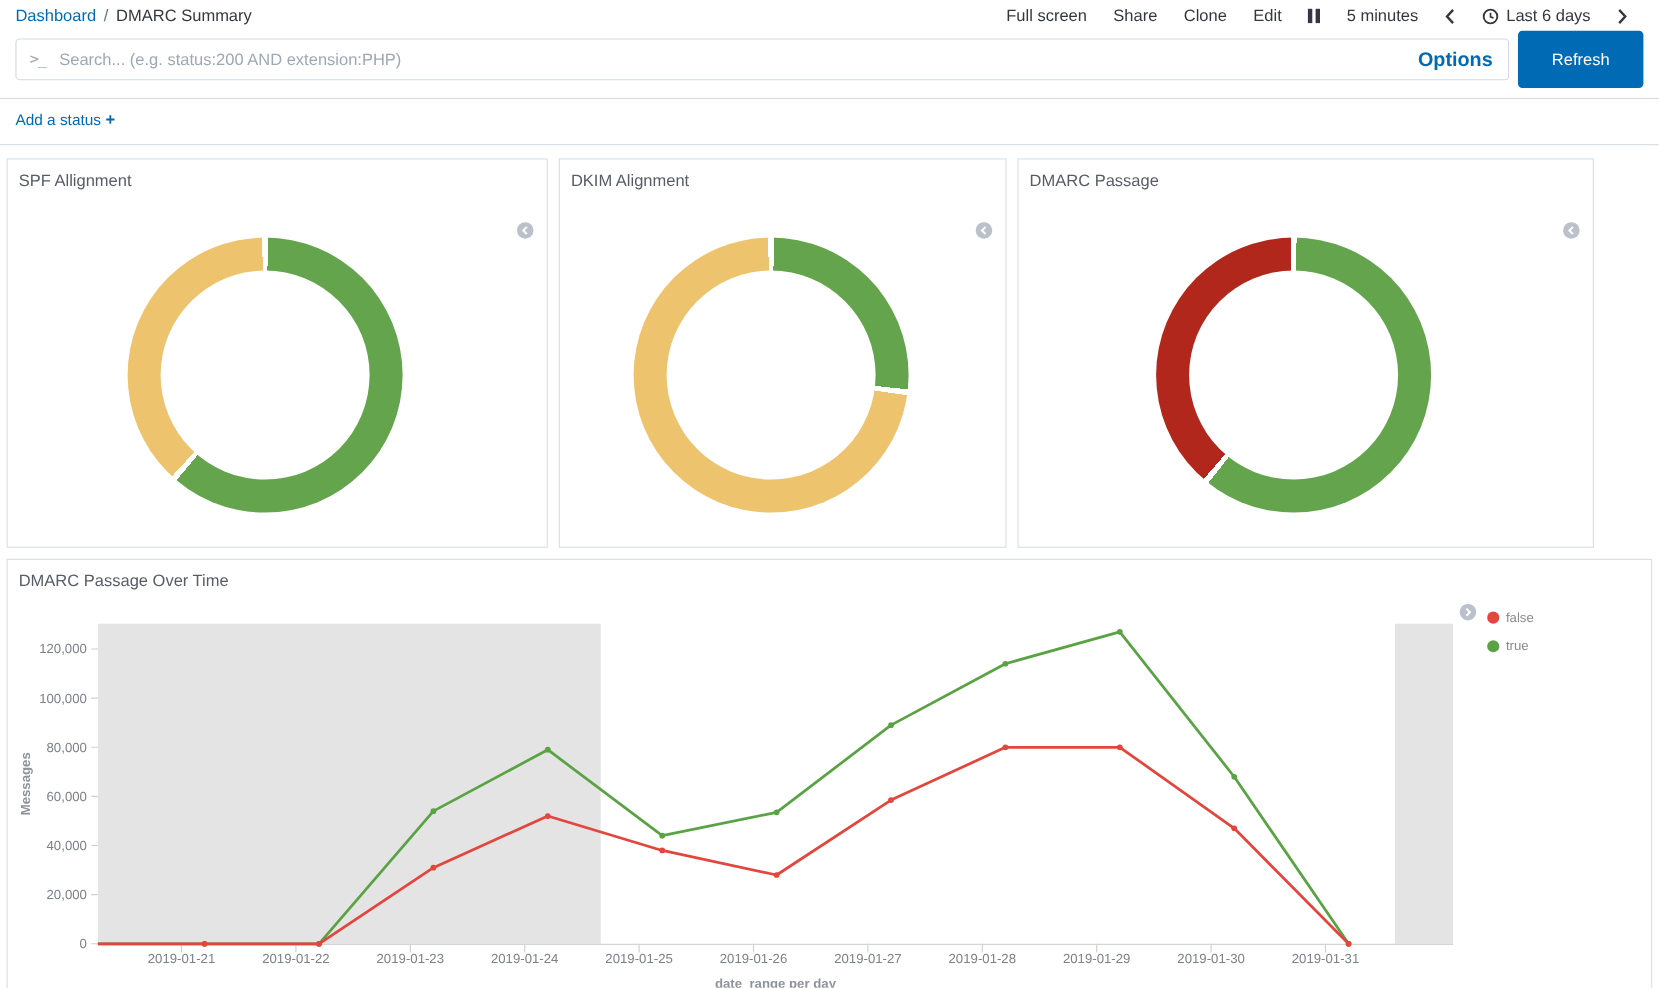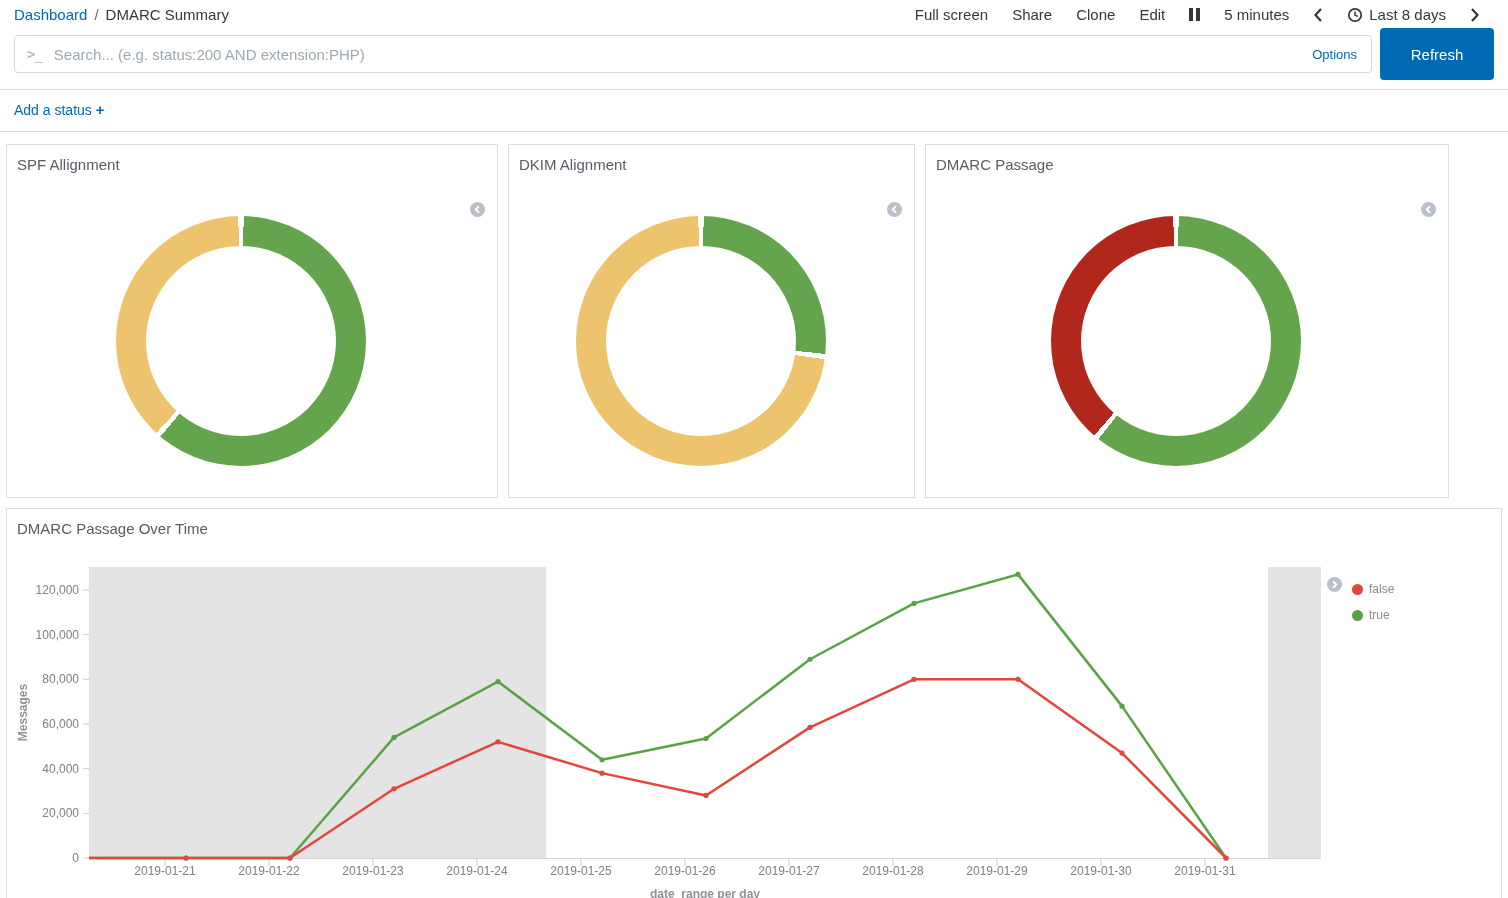--- a/index.html
+++ b/index.html
@@ -22,21 +22,21 @@
   
   .query-row { display:flex; align-items:center; padding:3px 14px 9px 14px;
     border-bottom:1px solid #D6DCE5; }
   .search-box { flex:1; display:flex; align-items:center; height:38px;
     border:1px solid #D3D9E3; border-radius:4px; background:#fff; padding:0 14px 0 12px; }
   .prompt-icon { font-family:"DejaVu Sans Mono", monospace; color:#9AA3AF;
     font-size:14px; margin-right:12px; letter-spacing:-1px; }
   .search-box input { flex:1; border:none; outline:none; font-size:15px;
     font-family:"Liberation Sans", sans-serif; color:#000000; }
   .search-box input::placeholder { color:#9EA8B5; }
-  .options-link { color:var(--accent); font-size:13px; cursor:pointer; margin-left:10px; }
+  .options-link { color:var(--accent); font-size:18px; cursor:pointer; margin-left:10px;font-weight:bold; }
   .refresh-btn { margin-left:8px; width:114px; height:52px; background:var(--accent);
     color:#fff; border:none; border-radius:4px; font-size:15px;
     font-family:"Liberation Sans", sans-serif; cursor:pointer; }
 
   
   .filter-row { padding:11px 14px 13px 14px; border-bottom:1px solid #D6DCE5;
     font-size:14px; }
   .add-filter { color:var(--accent); cursor:pointer; text-decoration:none; }
   .add-filter .plus { font-weight:bold; font-size:15px; margin-left:4px; }
 
@@ -55,21 +55,21 @@
   .toggle-donut { top:57px; right:12px; }
 
   
   .donut { position:absolute; width:250px; height:250px; border-radius:50%;
     top:71px; left:calc(50% - 136px); cursor:pointer; }
   .donut .hole { position:absolute; width:190px; height:190px; border-radius:50%;
     background:#fff; left:30px; top:30px; }
 
   
   .chart-svg { position:absolute; left:0; top:0; }
-  .legend { position:absolute; left:1320px; top:67px; font-size:12px; color:#8A8A8A; }
+  .legend { position:absolute; left:1320px; top:39px; font-size:12px; color:#8A8A8A; }
   .legend .legend-toggle { left:0; top:1px; }
   .legend-items { margin-left:25px; }
   .legend-item { display:flex; align-items:center; gap:6px; height:26px; cursor:pointer; }
   .legend-dot { width:11px; height:11px; border-radius:50%; display:inline-block; }
 
   svg text { font-family:"Liberation Sans", sans-serif; }
 </style>
 </head>
 <body>
 
@@ -92,21 +92,21 @@
     <span class="chev-btn">
       <svg width="10" height="14" viewBox="0 0 10 14">
           <path d="M8 1 L2.5 7 L8 13" fill="none" stroke="#343741" stroke-width="2.2"></path>
         </svg>
     </span>
     <span class="timepicker">
       <svg width="16" height="16" viewBox="0 0 16 16">
         <circle cx="8" cy="8" r="6.2" fill="none" stroke="#343741" stroke-width="1.7"></circle>
         <polyline points="8,4.6 8,8.3 10.8,9.4" fill="none" stroke="#343741" stroke-width="1.5"></polyline>
       </svg>
-      <span>Last 8 days</span>
+      <span>Last 6 days</span>
     </span>
     <span class="chev-btn">
       <svg width="10" height="14" viewBox="0 0 10 14">
           <path d="M2 1 L7.5 7 L2 13" fill="none" stroke="#343741" stroke-width="2.2"></path>
         </svg>
     </span>
   </div>
 </header>
 
 <div class="query-row">

